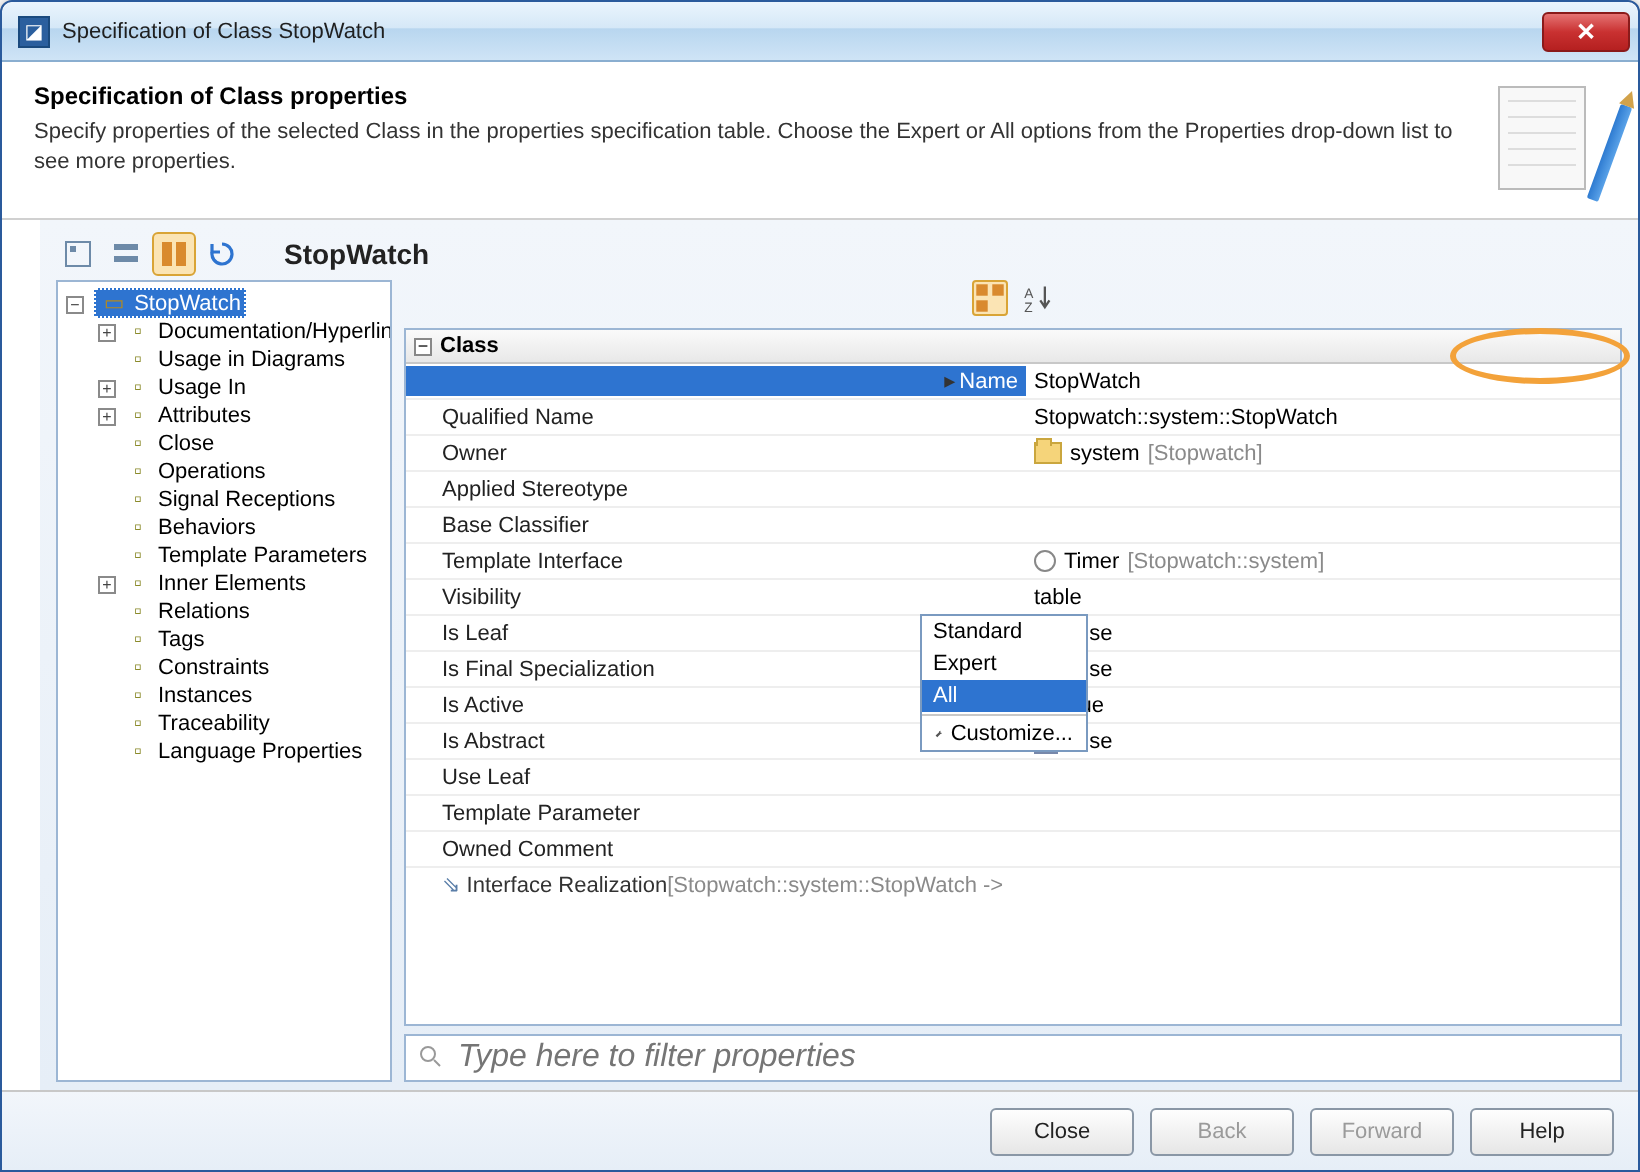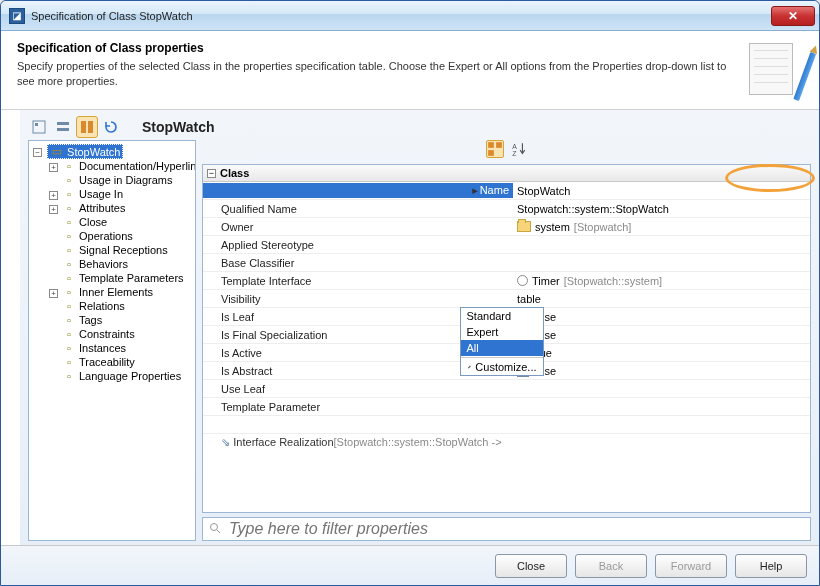--- a/index.html
+++ b/index.html
@@ -461,20 +461,21 @@
             </div>
           <div class="pgrow">
               <div class="k">Use Leaf</div>
               <div class="v"></div>
             </div>
           <div class="pgrow">
               <div class="k">Template Parameter</div>
               <div class="v"></div>
             </div>
           <div class="pgrow">
+              <div class="k">Owned Comment</div>
               <div class="v"></div>
             </div>
           <div class="pg-footer">
             <span class="linkicon">⇘</span>
             <span>Interface Realization</span><span class="gray">[Stopwatch::system::StopWatch -&gt;</span>
           </div>
         </div>
 
         <div class="filterbar">
           <span><svg width="12" height="12" viewBox="0 0 12 12">

